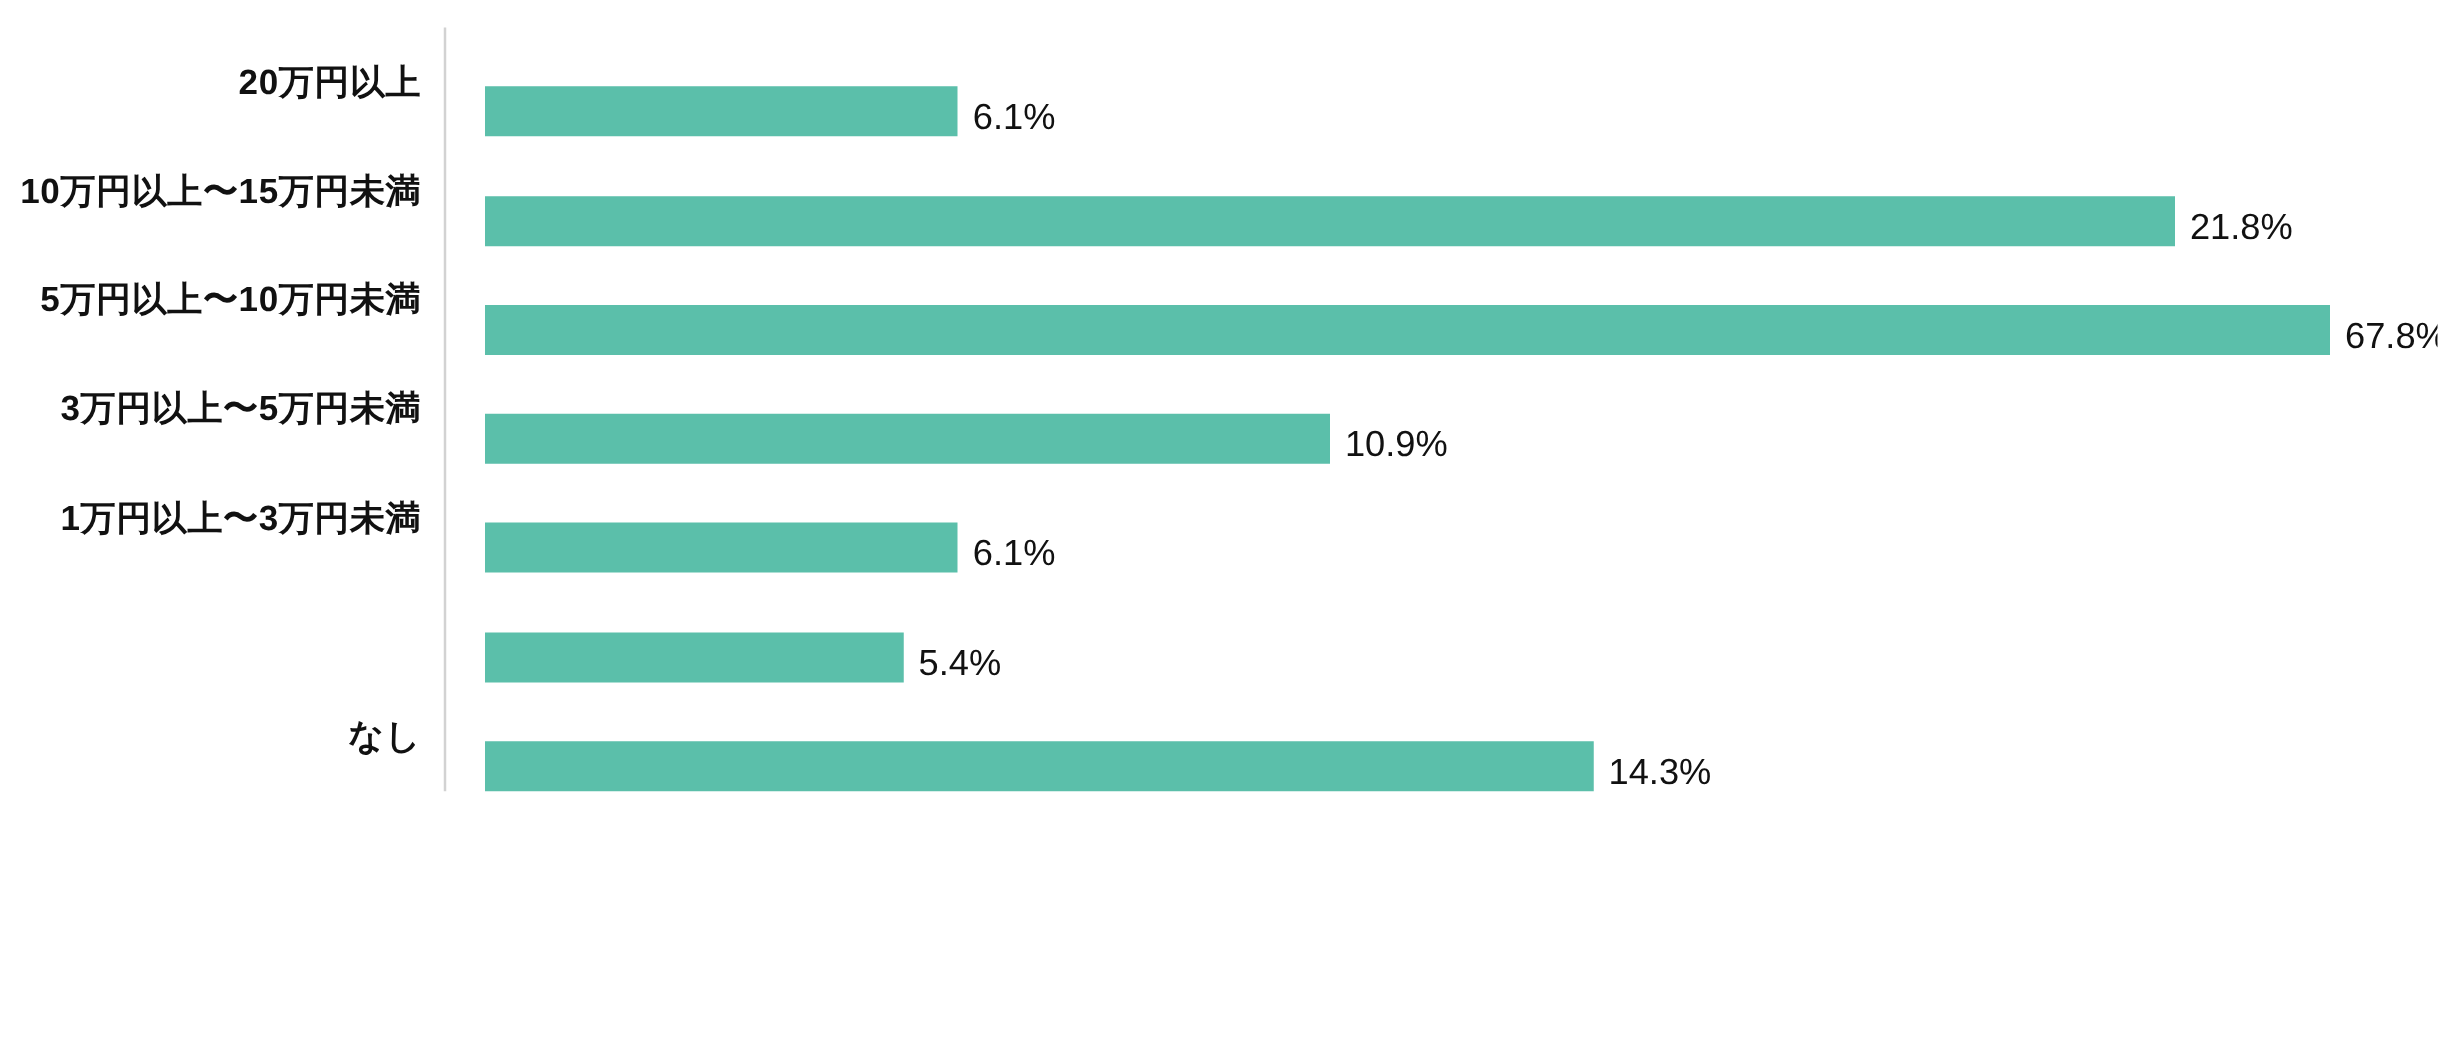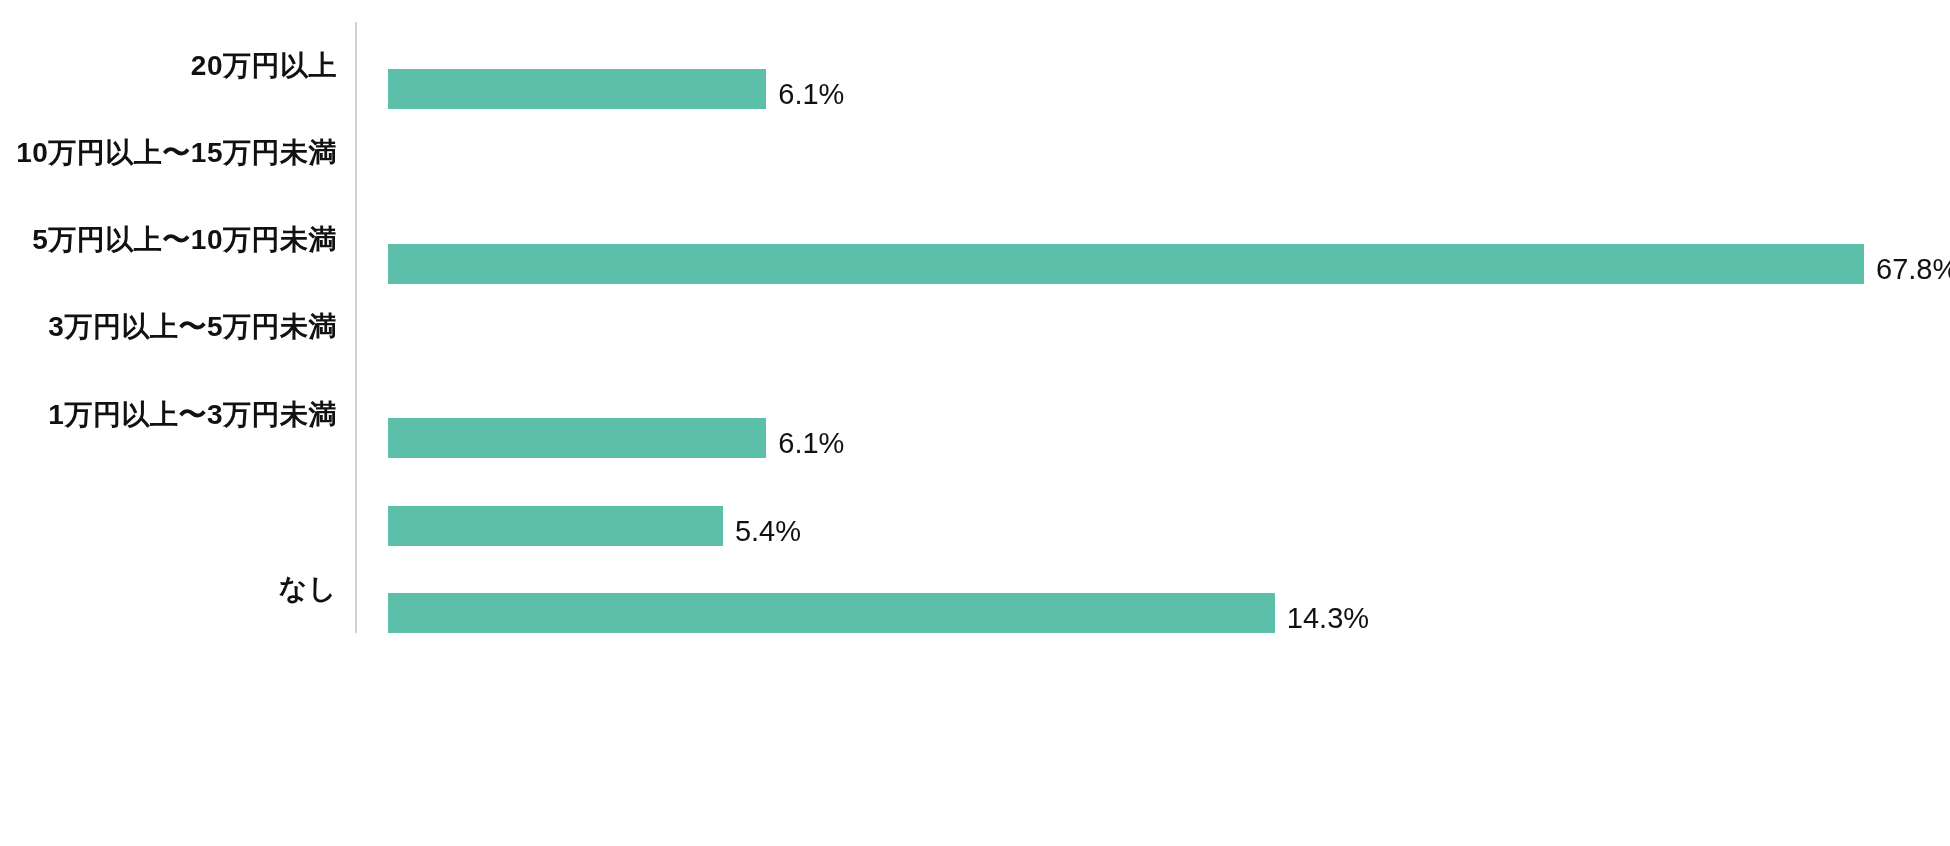--- a/index.html
+++ b/index.html
@@ -110,32 +110,40 @@
         <div class="cat-label">20万円以上</div>
         <div class="bar-wrap">
           <div class="bar" style="width: 378.303px; background: rgb(91, 191, 170);"></div>
           <div class="bar-value">6.1%</div>
         </div>
       </div>
 
 
       <div class="row">
         <div class="cat-label">10万円以上〜15万円未満</div>
+        <div class="bar-wrap">
+          <div class="bar" style="width: 1351.97px; background: rgb(91, 191, 170);"></div>
+          <div class="bar-value">21.8%</div>
+        </div>
       </div>
 
       <div class="row">
         <div class="cat-label">5万円以上〜10万円未満</div>
         <div class="bar-wrap">
           <div class="bar" style="width: 1476px; background: rgb(91, 191, 170);"></div>
           <div class="bar-value">67.8%</div>
         </div>
       </div>
 
       <div class="row">
         <div class="cat-label">3万円以上〜5万円未満</div>
+        <div class="bar-wrap">
+          <div class="bar" style="width: 675.983px; background: rgb(91, 191, 170);"></div>
+          <div class="bar-value">10.9%</div>
+        </div>
       </div>
 
       <div class="row">
         <div class="cat-label">1万円以上〜3万円未満</div>
         <div class="bar-wrap">
           <div class="bar" style="width: 378.303px; background: rgb(91, 191, 170);"></div>
           <div class="bar-value">6.1%</div>
         </div>
       </div>
 

